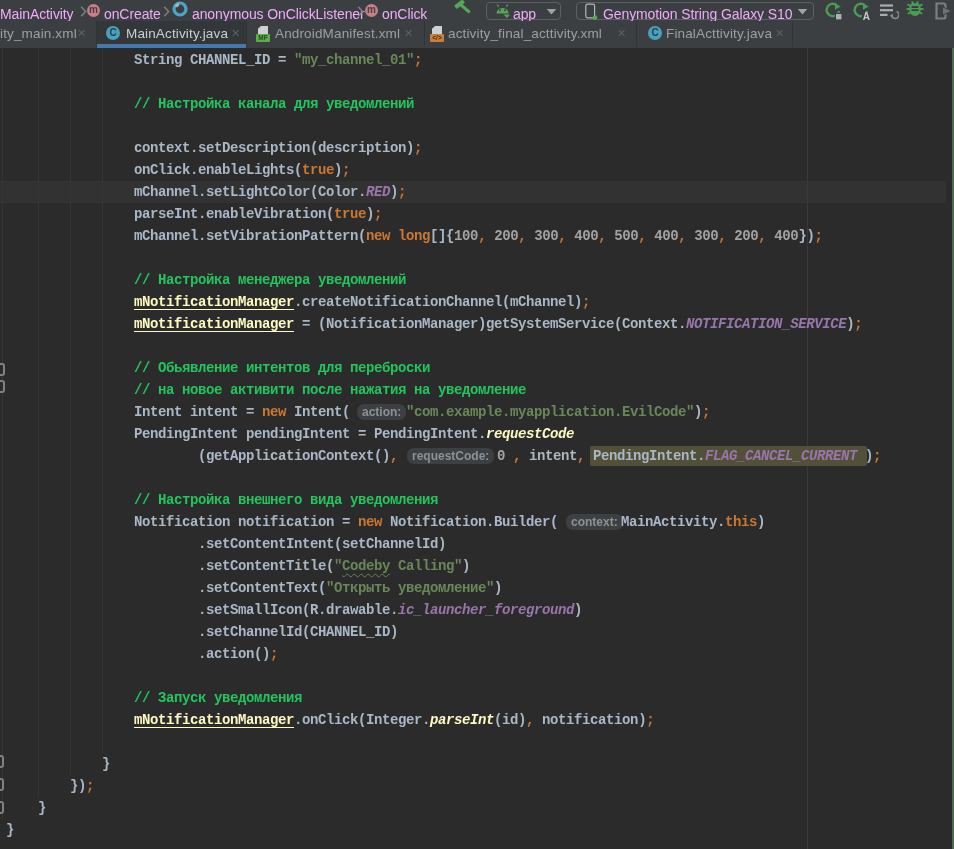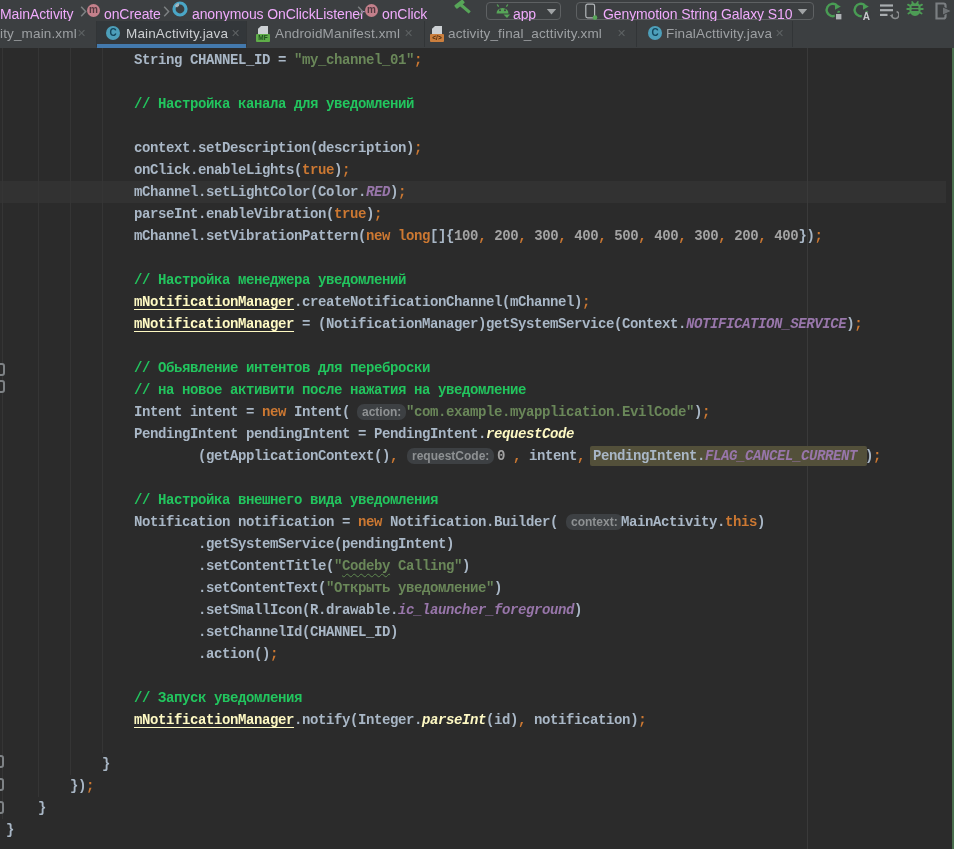--- a/index.html
+++ b/index.html
@@ -160,28 +160,28 @@
 <div class="line" style="top:221px"><span class="seg" style="left:134px"><span class="cmt">//&nbsp;Настройка&nbsp;менеджера&nbsp;уведомлений</span></span></div>
 <div class="line" style="top:243px"><span class="seg" style="left:134px"><span class="fg und">mNotificationManager</span><span>.createNotificationChannel(mChannel)</span><span class="kw">;</span></span></div>
 <div class="line" style="top:265px"><span class="seg" style="left:134px"><span class="fg und">mNotificationManager</span><span>&nbsp;=&nbsp;(NotificationManager)getSystemService(Context.</span><span class="const">NOTIFICATION_SERVICE</span><span>)</span><span class="kw">;</span></span></div>
 <div class="line" style="top:309px"><span class="seg" style="left:134px"><span class="cmt">//&nbsp;Обьявление&nbsp;интентов&nbsp;для&nbsp;переброски</span></span></div>
 <div class="line" style="top:331px"><span class="seg" style="left:134px"><span class="cmt">//&nbsp;на&nbsp;новое&nbsp;активити&nbsp;после&nbsp;нажатия&nbsp;на&nbsp;уведомление</span></span></div>
 <div class="line" style="top:353px"><span class="seg" style="left:134px"><span>Intent&nbsp;intent&nbsp;=&nbsp;</span><span class="kw">new</span><span>&nbsp;Intent(</span></span><span class="hint" style="left:357px">action:</span><span class="seg" style="left:406px"><span class="str">"com.example.myapplication.EvilCode"</span><span>)</span><span class="kw">;</span></span></div>
 <div class="line" style="top:375px"><span class="seg" style="left:134px"><span>PendingIntent&nbsp;pendingIntent&nbsp;=&nbsp;PendingIntent.</span><span class="fg ital">requestCode</span></span></div>
 <div class="line" style="top:397px"><span class="seg" style="left:198px"><span>(getApplicationContext()</span><span class="kw">,</span></span><span class="hint" style="left:407px">requestCode:</span><span class="seg" style="left:497px"><span class="num">0</span></span><span class="seg" style="left:513px"><span class="kw">,</span></span><span class="seg" style="left:529px"><span>intent</span><span class="kw">,</span></span><span class="box" style="left:590px;top:1px;width:277px;height:20px"></span><span class="seg" style="left:593px"><span>PendingIntent.</span><span class="const">FLAG_CANCEL_CURRENT</span></span><span class="seg" style="left:865px"><span>)</span><span class="kw">;</span></span></div>
 <div class="line" style="top:441px"><span class="seg" style="left:134px"><span class="cmt">//&nbsp;Настройка&nbsp;внешнего&nbsp;вида&nbsp;уведомления</span></span></div>
 <div class="line" style="top:463px"><span class="seg" style="left:134px"><span>Notification&nbsp;notification&nbsp;=&nbsp;</span><span class="kw">new</span><span>&nbsp;Notification.Builder(</span></span><span class="hint" style="left:566px">context:</span><span class="seg" style="left:621px"><span>MainActivity.</span><span class="kw">this</span><span>)</span></span></div>
-<div class="line" style="top:485px"><span class="seg" style="left:198px"><span>.getSystemService(pendingIntent)</span></span></div>
+<div class="line" style="top:485px"><span class="seg" style="left:198px"><span>.setContentIntent(setChannelId)</span></span></div>
 <div class="line" style="top:507px"><span class="seg" style="left:198px"><span>.setContentTitle(</span><span class="str">"</span><span class="str wavy">Codeby</span><span class="str">&nbsp;Calling"</span><span>)</span></span></div>
 <div class="line" style="top:529px"><span class="seg" style="left:198px"><span>.setContentText(</span><span class="str">"Открыть&nbsp;уведомление"</span><span>)</span></span></div>
 <div class="line" style="top:551px"><span class="seg" style="left:198px"><span>.setSmallIcon(R.drawable.</span><span class="const">ic_launcher_foreground</span><span>)</span></span></div>
 <div class="line" style="top:573px"><span class="seg" style="left:198px"><span>.setChannelId(CHANNEL_ID)</span></span></div>
 <div class="line" style="top:595px"><span class="seg" style="left:198px"><span>.action()</span><span class="kw">;</span></span></div>
 <div class="line" style="top:639px"><span class="seg" style="left:134px"><span class="cmt">//&nbsp;Запуск&nbsp;уведомления</span></span></div>
-<div class="line" style="top:661px"><span class="seg" style="left:134px"><span class="fg und">mNotificationManager</span><span>.notify(Integer.</span><span class="fg ital">parseInt</span><span>(id)</span><span class="kw">,&nbsp;</span><span>notification)</span><span class="kw">;</span></span></div>
+<div class="line" style="top:661px"><span class="seg" style="left:134px"><span class="fg und">mNotificationManager</span><span>.onClick(Integer.</span><span class="fg ital">parseInt</span><span>(id)</span><span class="kw">,&nbsp;</span><span>notification)</span><span class="kw">;</span></span></div>
 <div class="line" style="top:705px"><span class="seg" style="left:102px"><span>}</span></span></div>
 <div class="line" style="top:727px"><span class="seg" style="left:70px"><span>})</span><span class="kw">;</span></span></div>
 <div class="line" style="top:749px"><span class="seg" style="left:38px"><span>}</span></span></div>
 <div class="line" style="top:771px"><span class="seg" style="left:6px"><span>}</span></span></div>
 <div class="abs" style="left:-6px;top:315px;width:11px;height:13px;border:2px solid #7e8285;border-radius:3px;background:#2b2b2b"></div>
 <div class="abs" style="left:-6px;top:332px;width:11px;height:13px;border:2px solid #7e8285;border-radius:3px;background:#2b2b2b"></div>
 <div class="abs" style="left:-6px;top:707px;width:10px;height:13px;border:2px solid #7e8285;border-radius:3px;background:#2b2b2b"></div>
 <div class="abs" style="left:-6px;top:730px;width:10px;height:13px;border:2px solid #7e8285;border-radius:3px;background:#2b2b2b"></div>
 <div class="abs" style="left:-6px;top:753px;width:10px;height:13px;border:2px solid #7e8285;border-radius:3px;background:#2b2b2b"></div>
 <div class="abs" style="left:952px;top:0;width:2px;height:801px;background:#4a6e4d"></div>

